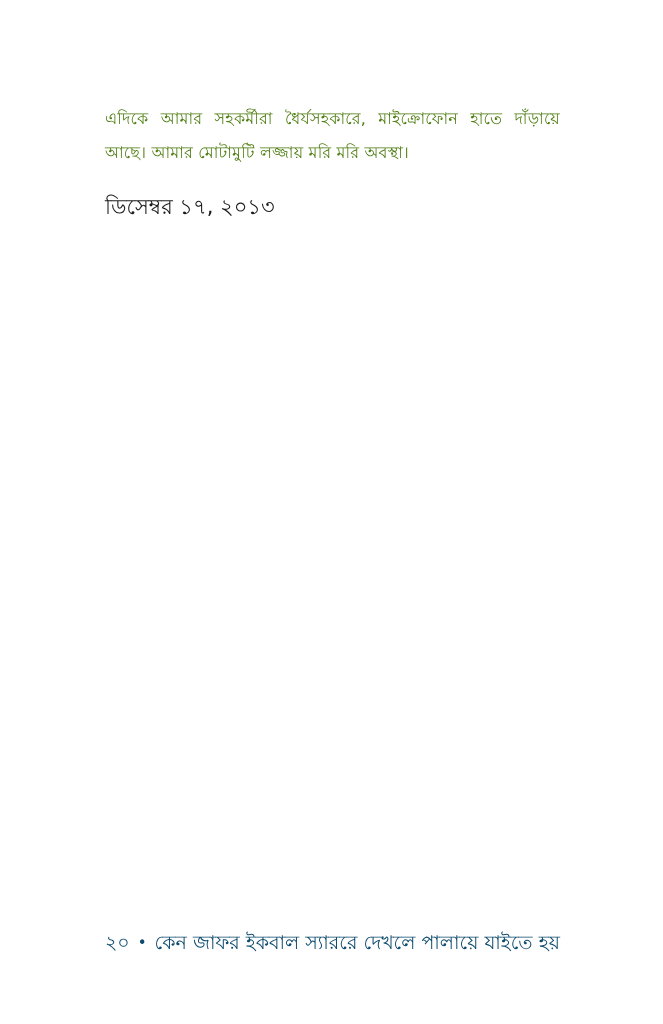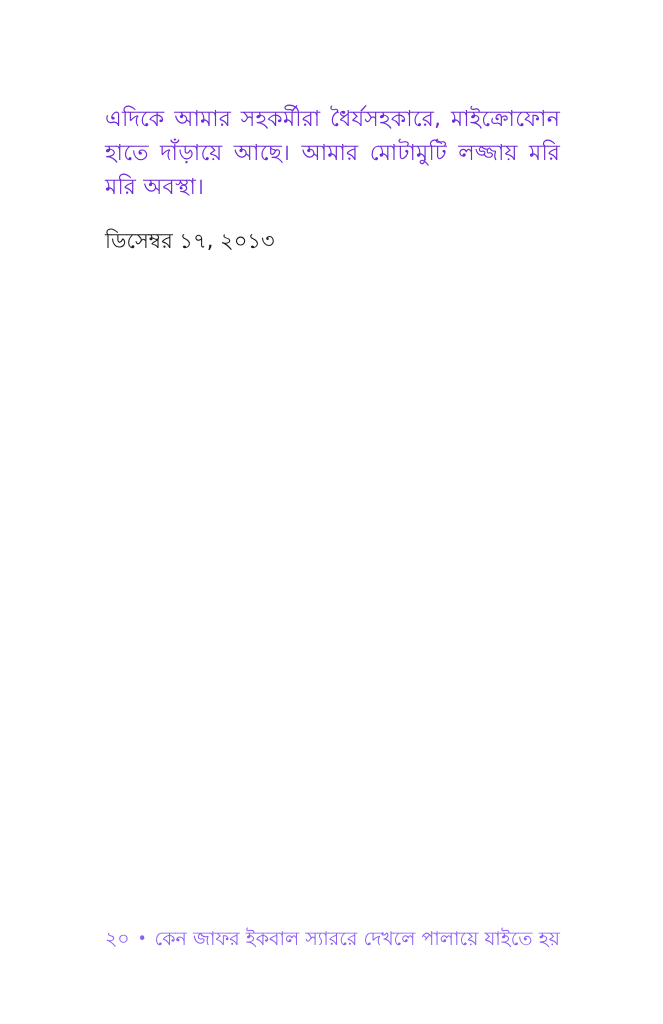--- a/index.html
+++ b/index.html
@@ -17,42 +17,42 @@
     overflow: hidden;
   }
   .content {
     position: absolute;
     left: 105px;
     top: 102px;
     width: 455px;
   }
   .body-para {
     margin: 0 0 15px 0;
-    font-size: 22px;
+    font-size: 16px;
     line-height: 34px;
-    color: #6d28d9;
+    color: #4d7c0f;
     text-align: justify;
     text-justify: inter-word;
     letter-spacing: 0.2px;
   }
   .date-line {
     margin: 20px 0 0 0;
     font-size: 21px;
     line-height: 34px;
     color: #1a1a1a;
     text-align: left;
   }
   .page-footer {
     position: absolute;
     left: 105px;
     top: 924px;
     width: 455px;
     font-size: 19px;
-    line-height: 28px;
-    color: #8b5cf6;
+    line-height: 36px;
+    color: #0c4a6e;
     white-space: nowrap;
   }
   .page-footer .sep {
     display: inline-block;
     margin: 0 8px;
     font-size: 15px;
     vertical-align: 1px;
   }
 </style>
 </head>

